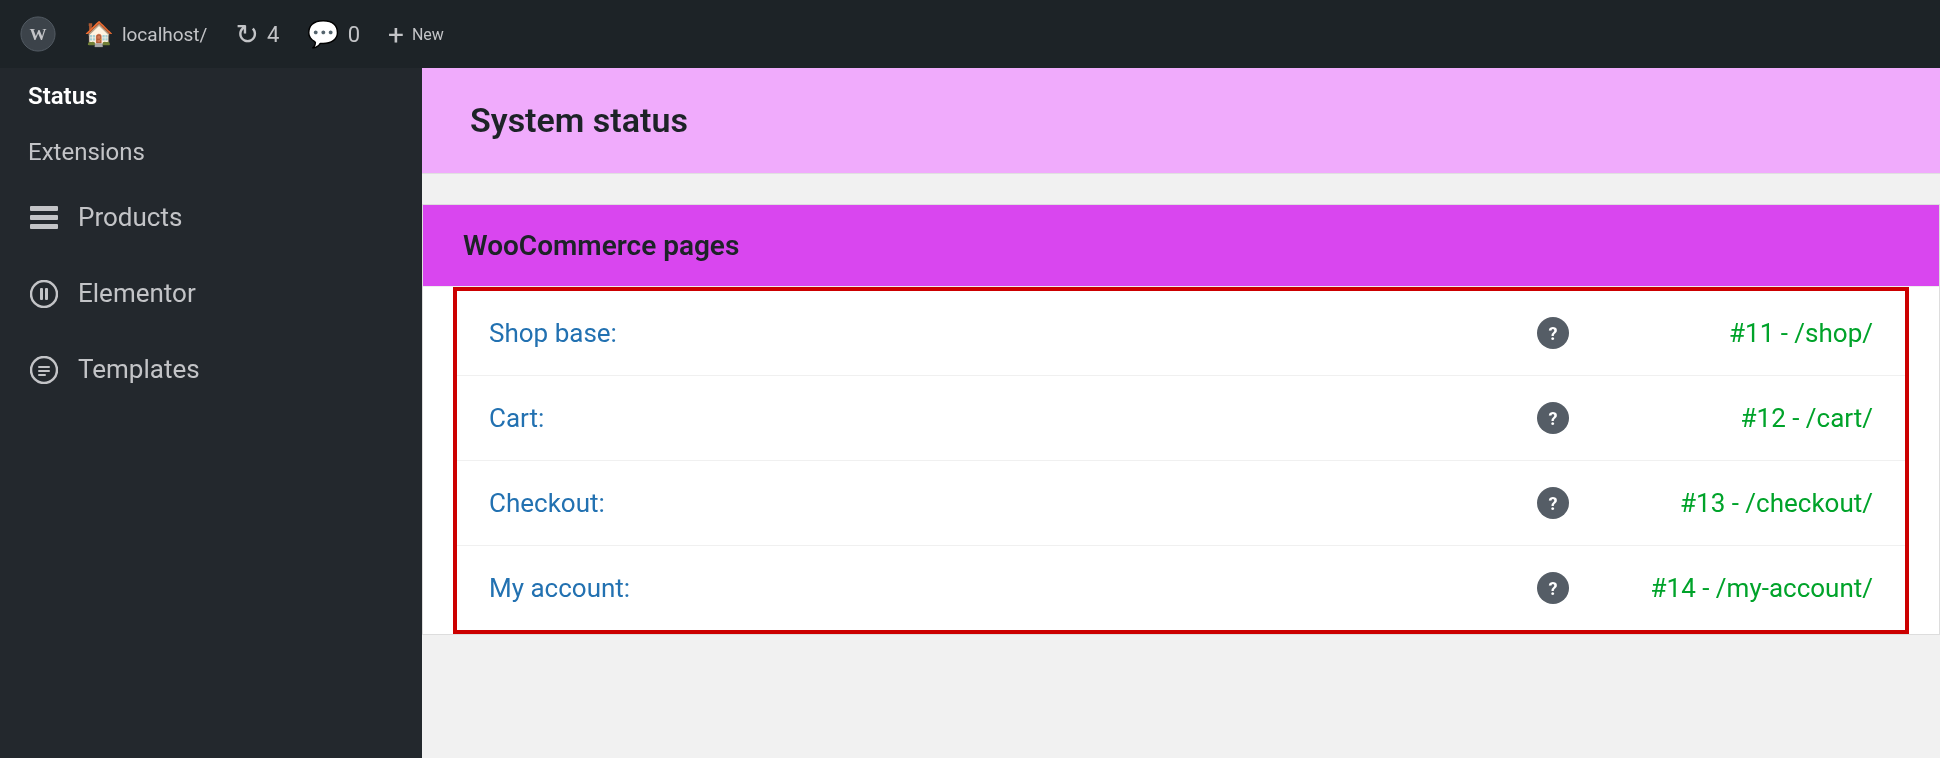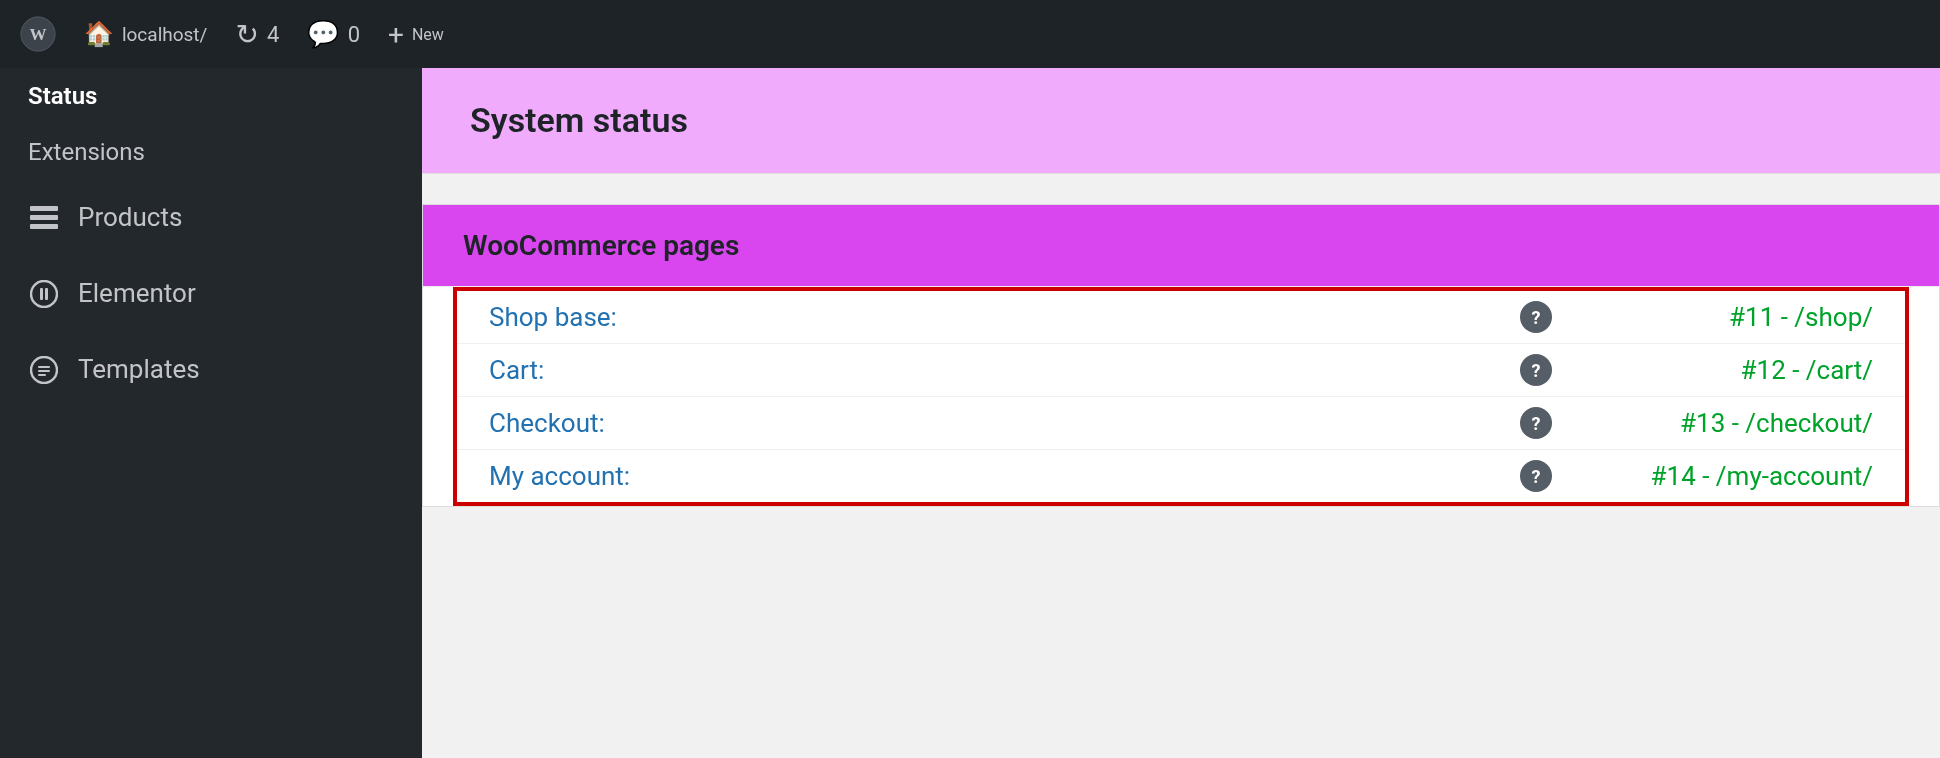--- a/index.html
+++ b/index.html
@@ -136,23 +136,23 @@
     
     .pages-table {
       border: 4px solid #cc0000;
       margin: 0 30px;
       background: #fff;
     }
 
     .table-row {
       display: flex;
       align-items: center;
-      padding: 10px 32px;
+      padding: 26px 32px;
       border-bottom: 1px solid #f0f0f0;
-      gap: 21px;
+      gap: 4px;
     }
 
     .table-row:last-child { border-bottom: none; }
 
     .row-label {
       font-size: 26px;
       color: #2271b1;
       cursor: pointer;
       flex: 1;
     }

